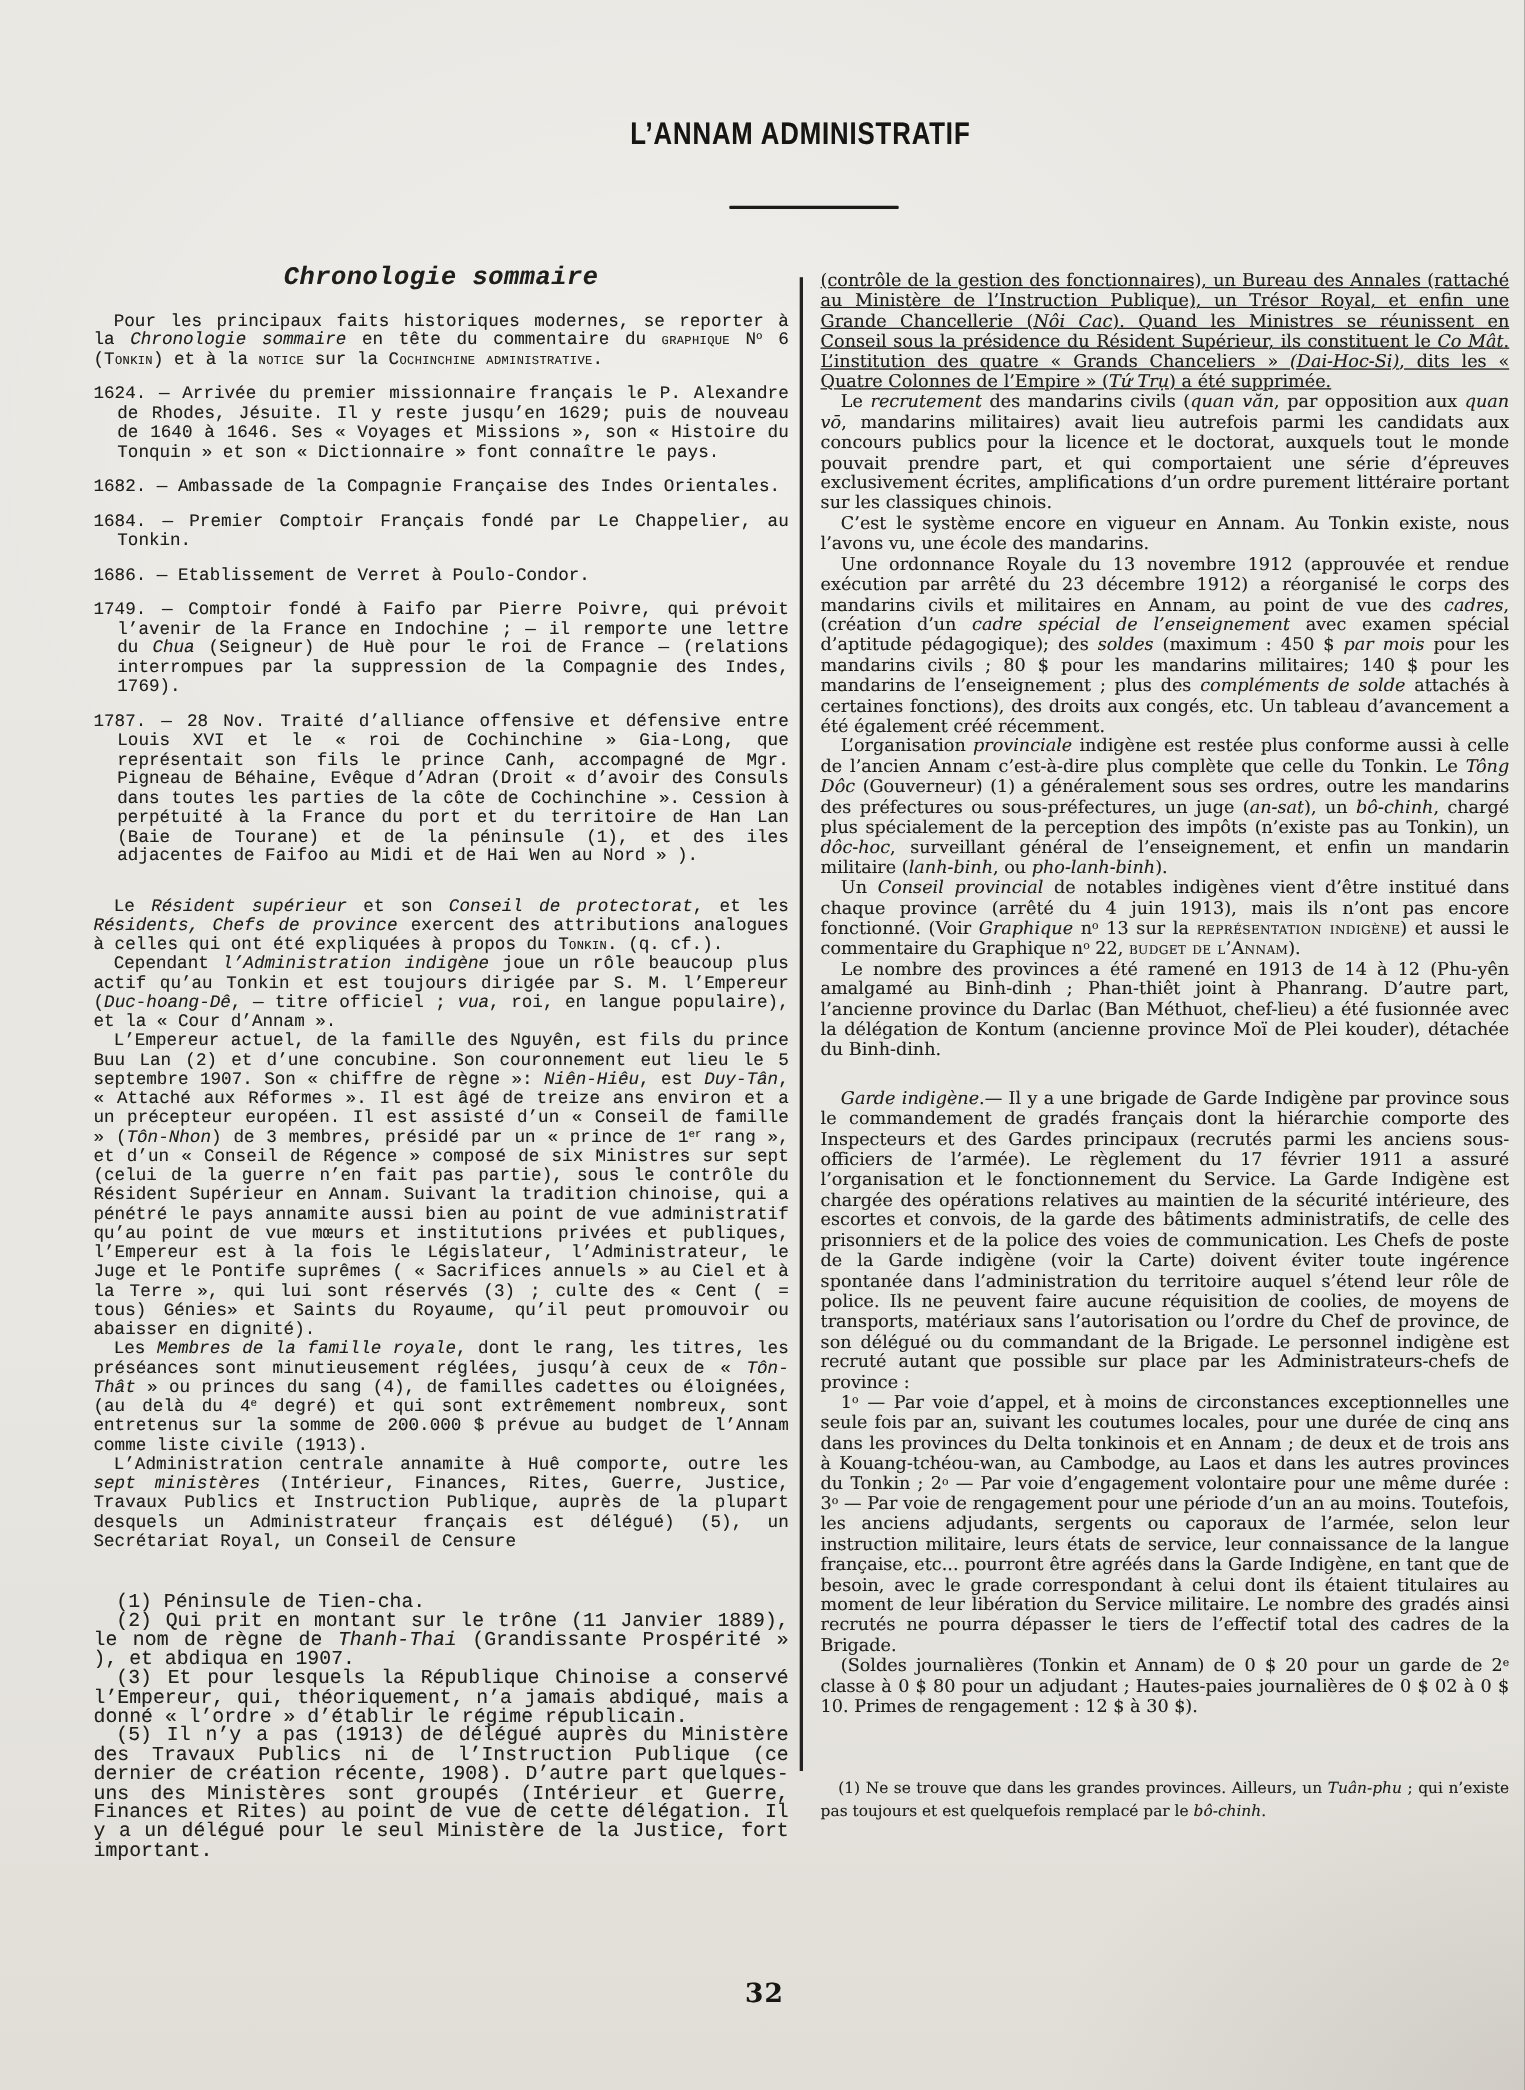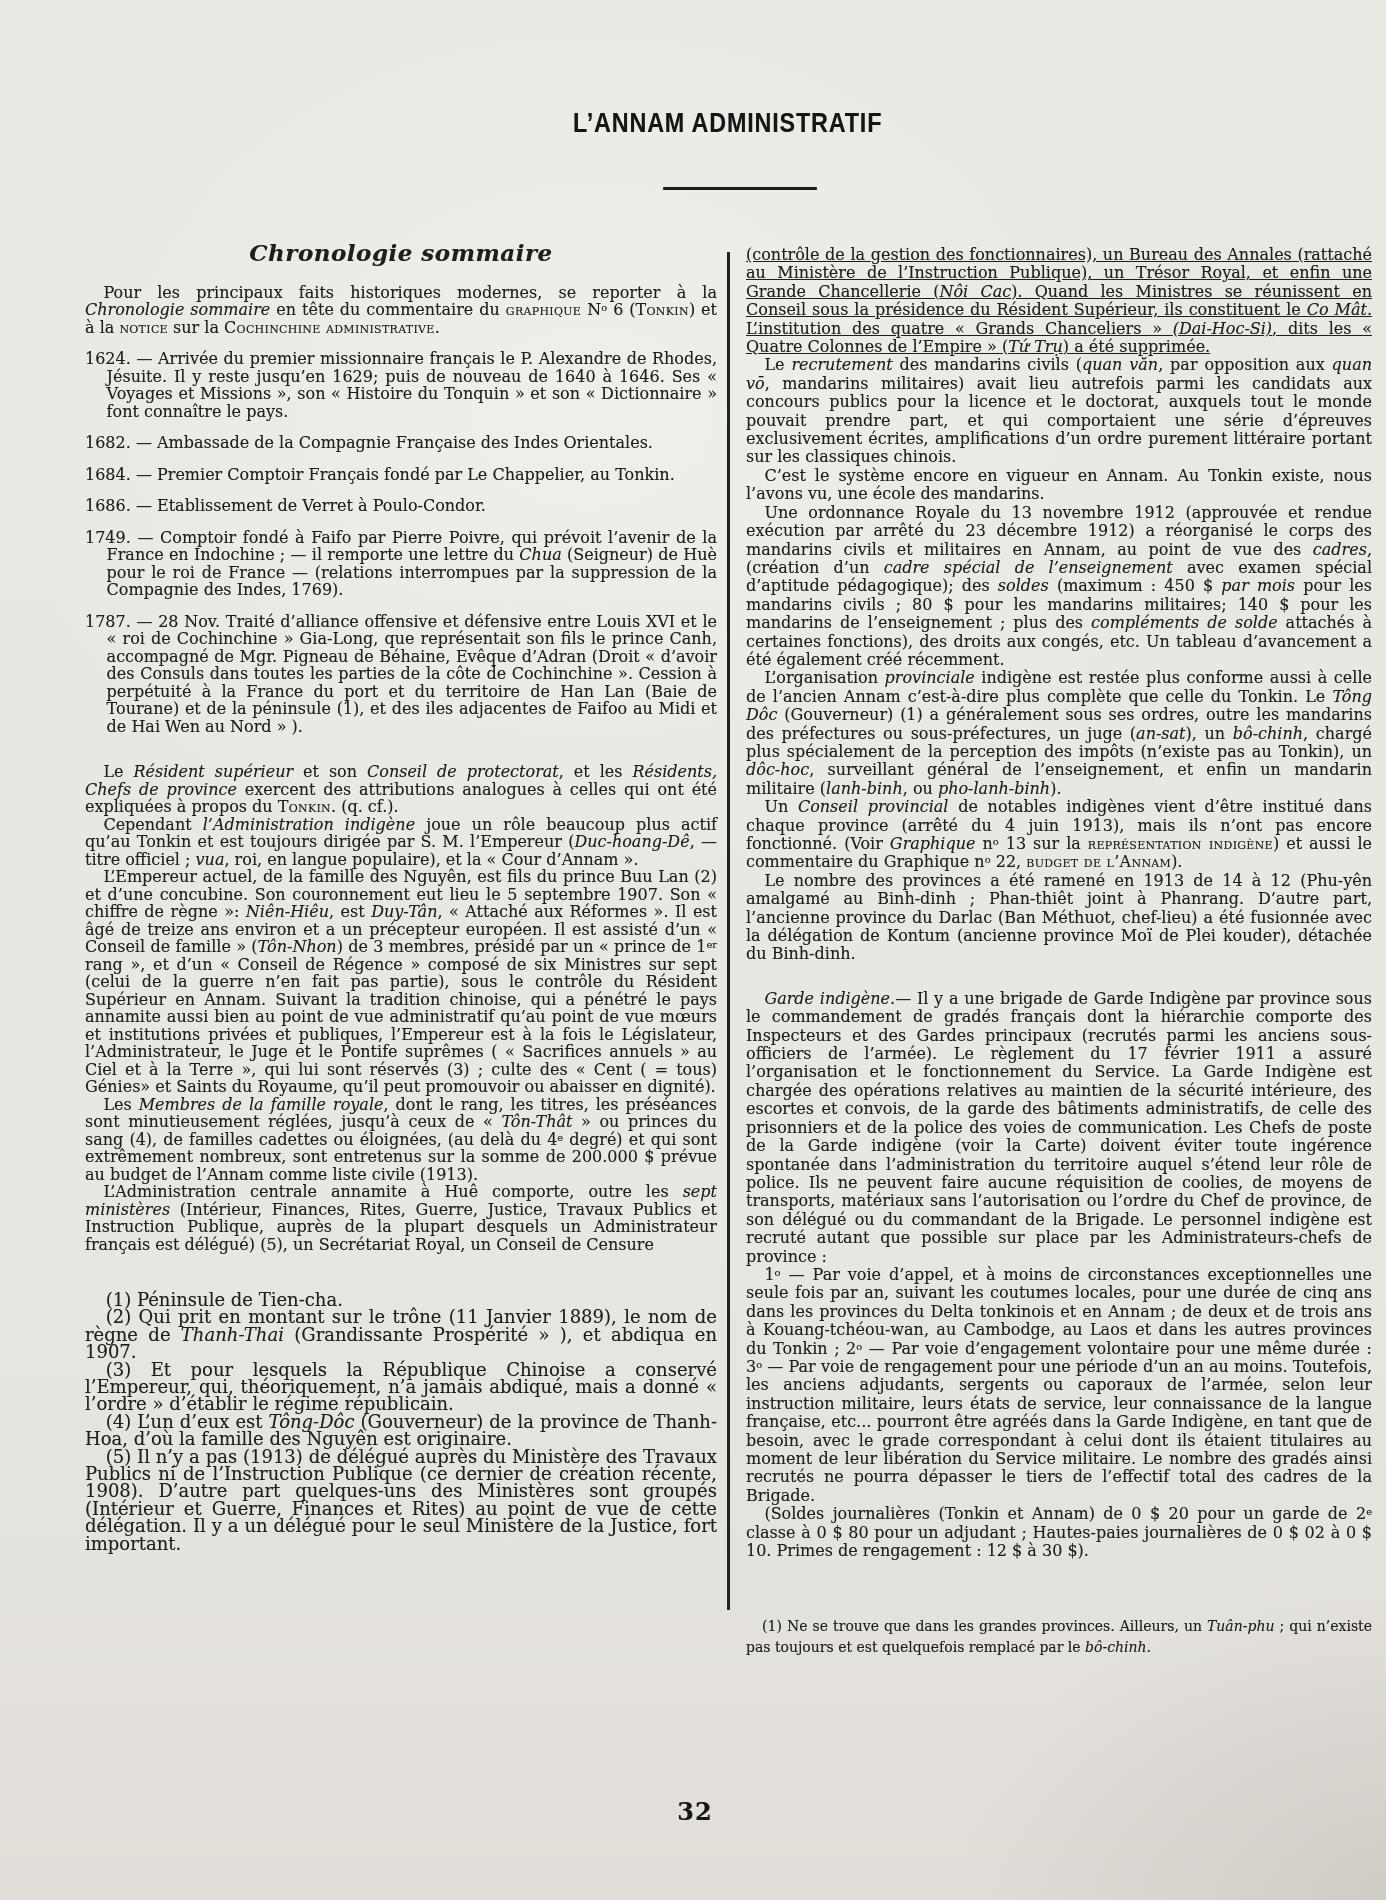--- a/index.html
+++ b/index.html
@@ -36,21 +36,21 @@
   .title-rule {
     position:absolute; left:663px; top:187px; width:154px; height:3px;
     background:#1c1b18; border-radius:1px;
   }
   .divider {
     position:absolute; left:727px; top:252px; width:2.5px; height:1358px;
     background:#232220;
   }
 
   .col { position:absolute; text-align:justify; }
-  .col-left  { left:85px;  top:244px; width:632px; font-size:16px; line-height:17.5px; }
+  .col-left  { left:85px;  top:244px; width:632px; font-size:16px; line-height:17.5px;font-family:Liberation Mono, monospace; }
   .col-right { left:746px; top:246px; width:626px; font-size:16px; line-height:18.4px; }
 
   .chron-heading {
     text-align:center;
     font-style:italic;
     font-weight:600;
     font-size:23px;
     letter-spacing:0.5px;
     margin:0 0 22px 0;
   }
@@ -102,21 +102,20 @@
     <p class="para gap-top">Le <i>Résident supérieur</i> et son <i>Conseil de protectorat</i>, et les <i>Résidents, Chefs de province</i> exercent des attributions analogues à celles qui ont été expliquées à propos du <span class="sc">Tonkin</span>. (q. cf.).</p>
     <p class="para">Cependant <i>l’Administration indigène</i> joue un rôle beaucoup plus actif qu’au Tonkin et est toujours dirigée par S. M. l’Empereur (<i>Duc-hoang-Dê</i>, — titre officiel ; <i>vua</i>, roi, en langue populaire), et la « Cour d’Annam ».</p>
     <p class="para">L’Empereur actuel, de la famille des Nguyên, est fils du prince Buu Lan (2) et d’une concubine. Son couronnement eut lieu le 5 septembre 1907. Son « chiffre de règne »: <i>Niên-Hiêu</i>, est <i>Duy-Tân</i>, « Attaché aux Réformes ». Il est âgé de treize ans environ et a un précepteur européen. Il est assisté d’un « Conseil de famille » (<i>Tôn-Nhon</i>) de 3 membres, présidé par un « prince de 1<sup>er</sup> rang », et d’un « Conseil de Régence » composé de six Ministres sur sept (celui de la guerre n’en fait pas partie), sous le contrôle du Résident Supérieur en Annam. Suivant la tradition chinoise, qui a pénétré le pays annamite aussi bien au point de vue administratif qu’au point de vue mœurs et institutions privées et publiques, l’Empereur est à la fois le Législateur, l’Administrateur, le Juge et le Pontife suprêmes ( « Sacrifices annuels » au Ciel et à la Terre », qui lui sont réservés (3) ; culte des « Cent ( = tous) Génies» et Saints du Royaume, qu’il peut promouvoir ou abaisser en dignité).</p>
     <p class="para">Les <i>Membres de la famille royale</i>, dont le rang, les titres, les préséances sont minutieusement réglées, jusqu’à ceux de « <i>Tôn-Thât</i> » ou princes du sang (4), de familles cadettes ou éloignées, (au delà du 4<sup>e</sup> degré) et qui sont extrêmement nombreux, sont entretenus sur la somme de 200.000 $ prévue au budget de l’Annam comme liste civile (1913).</p>
     <p class="para">L’Administration centrale annamite à Huê comporte, outre les <i>sept ministères</i> (Intérieur, Finances, Rites, Guerre, Justice, Travaux Publics et Instruction Publique, auprès de la plupart desquels un Administrateur français est délégué) (5), un Secrétariat Royal, un Conseil de Censure</p>
 
     <div class="footnotes">
       <p class="fn">(1) Péninsule de Tien-cha.</p>
       <p class="fn">(2) Qui prit en montant sur le trône (11 Janvier 1889), le nom de règne de <i>Thanh-Thai</i> (Grandissante Prospérité » ), et abdiqua en 1907.</p>
       <p class="fn">(3) Et pour lesquels la République Chinoise a conservé l’Empereur, qui, théoriquement, n’a jamais abdiqué, mais a donné « l’ordre » d’établir le régime républicain.</p>
-      <p class="fn">(4) L’un d’eux est <i>Tông-Dôc</i> (Gouverneur) de la province de Thanh-Hoa, d’où la famille des Nguyên est originaire.</p>
       <p class="fn">(5) Il n’y a pas (1913) de délégué auprès du Ministère des Travaux Publics ni de l’Instruction Publique (ce dernier de création récente, 1908). D’autre part quelques-uns des Ministères sont groupés (Intérieur et Guerre, Finances et Rites) au point de vue de cette délégation. Il y a un délégué pour le seul Ministère de la Justice, fort important.</p>
     </div>
   </div>
 
   <div class="col col-right">
     <p class="para noindent">(contrôle de la gestion des fonctionnaires), un Bureau des Annales (rattaché au Ministère de l’Instruction Publique), un Trésor Royal, et enfin une Grande Chancellerie (<i>Nôi Cac</i>). Quand les Ministres se réunissent en Conseil sous la présidence du Résident Supérieur, ils constituent le <i>Co Mât</i>. L’institution des quatre « Grands Chanceliers » <i>(Dai-Hoc-Si)</i>, dits les « Quatre Colonnes de l’Empire » (<i>Tứ Trụ</i>) a été supprimée.</p>
     <p class="para">Le <i>recrutement</i> des mandarins civils (<i>quan văn</i>, par opposition aux <i>quan vō</i>, mandarins militaires) avait lieu autrefois parmi les candidats aux concours publics pour la licence et le doctorat, auxquels tout le monde pouvait prendre part, et qui comportaient une série d’épreuves exclusivement écrites, amplifications d’un ordre purement littéraire portant sur les classiques chinois.</p>
     <p class="para">C’est le système encore en vigueur en Annam. Au Tonkin existe, nous l’avons vu, une école des mandarins.</p>
     <p class="para">Une ordonnance Royale du 13 novembre 1912 (approuvée et rendue exécution par arrêté du 23 décembre 1912) a réorganisé le corps des mandarins civils et militaires en Annam, au point de vue des <i>cadres</i>, (création d’un <i>cadre spécial de l’enseignement</i> avec examen spécial d’aptitude pédagogique); des <i>soldes</i> (maximum : 450 $ <i>par mois</i> pour les mandarins civils ; 80 $ pour les mandarins militaires; 140 $ pour les mandarins de l’enseignement ; plus des <i>compléments de solde</i> attachés à certaines fonctions), des droits aux congés, etc. Un tableau d’avancement a été également créé récemment.</p>
     <p class="para">L’organisation <i>provinciale</i> indigène est restée plus conforme aussi à celle de l’ancien Annam c’est-à-dire plus complète que celle du Tonkin. Le <i>Tông Dôc</i> (Gouverneur) (1) a généralement sous ses ordres, outre les mandarins des préfectures ou sous-préfectures, un juge (<i>an-sat</i>), un <i>bô-chinh</i>, chargé plus spécialement de la perception des impôts (n’existe pas au Tonkin), un <i>dôc-hoc</i>, surveillant général de l’enseignement, et enfin un mandarin militaire (<i>lanh-binh</i>, ou <i>pho-lanh-binh</i>).</p>

